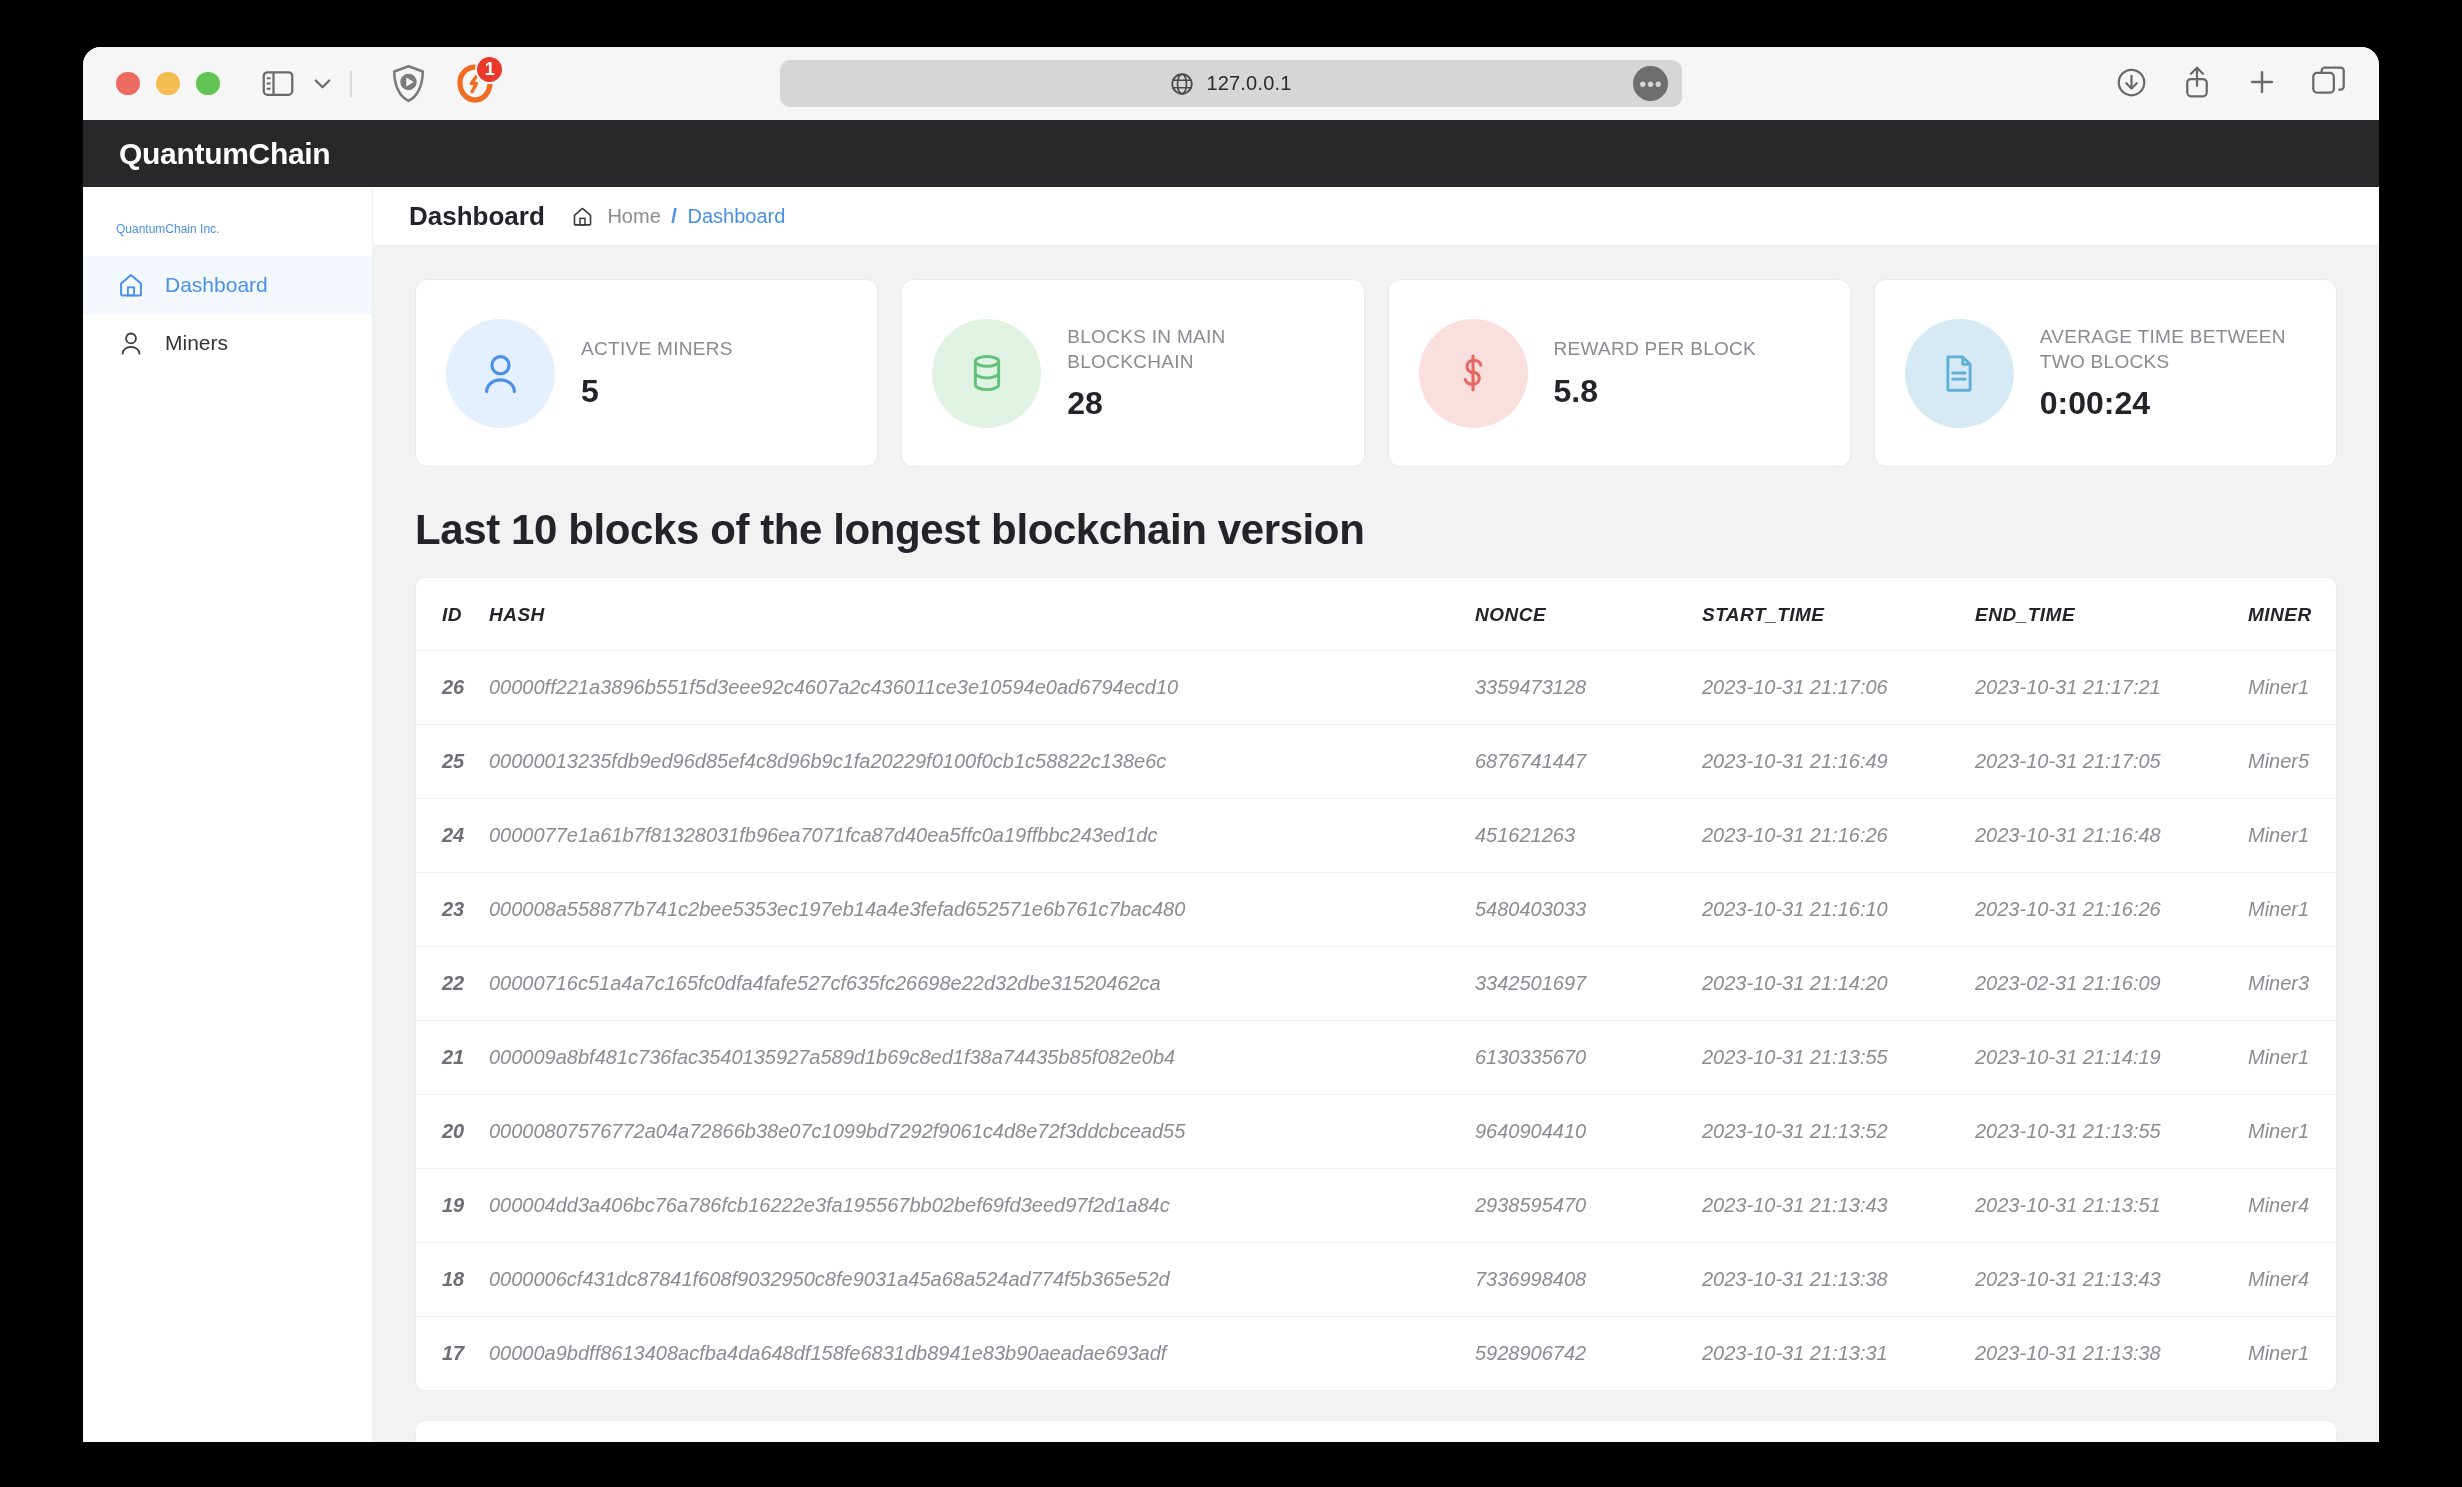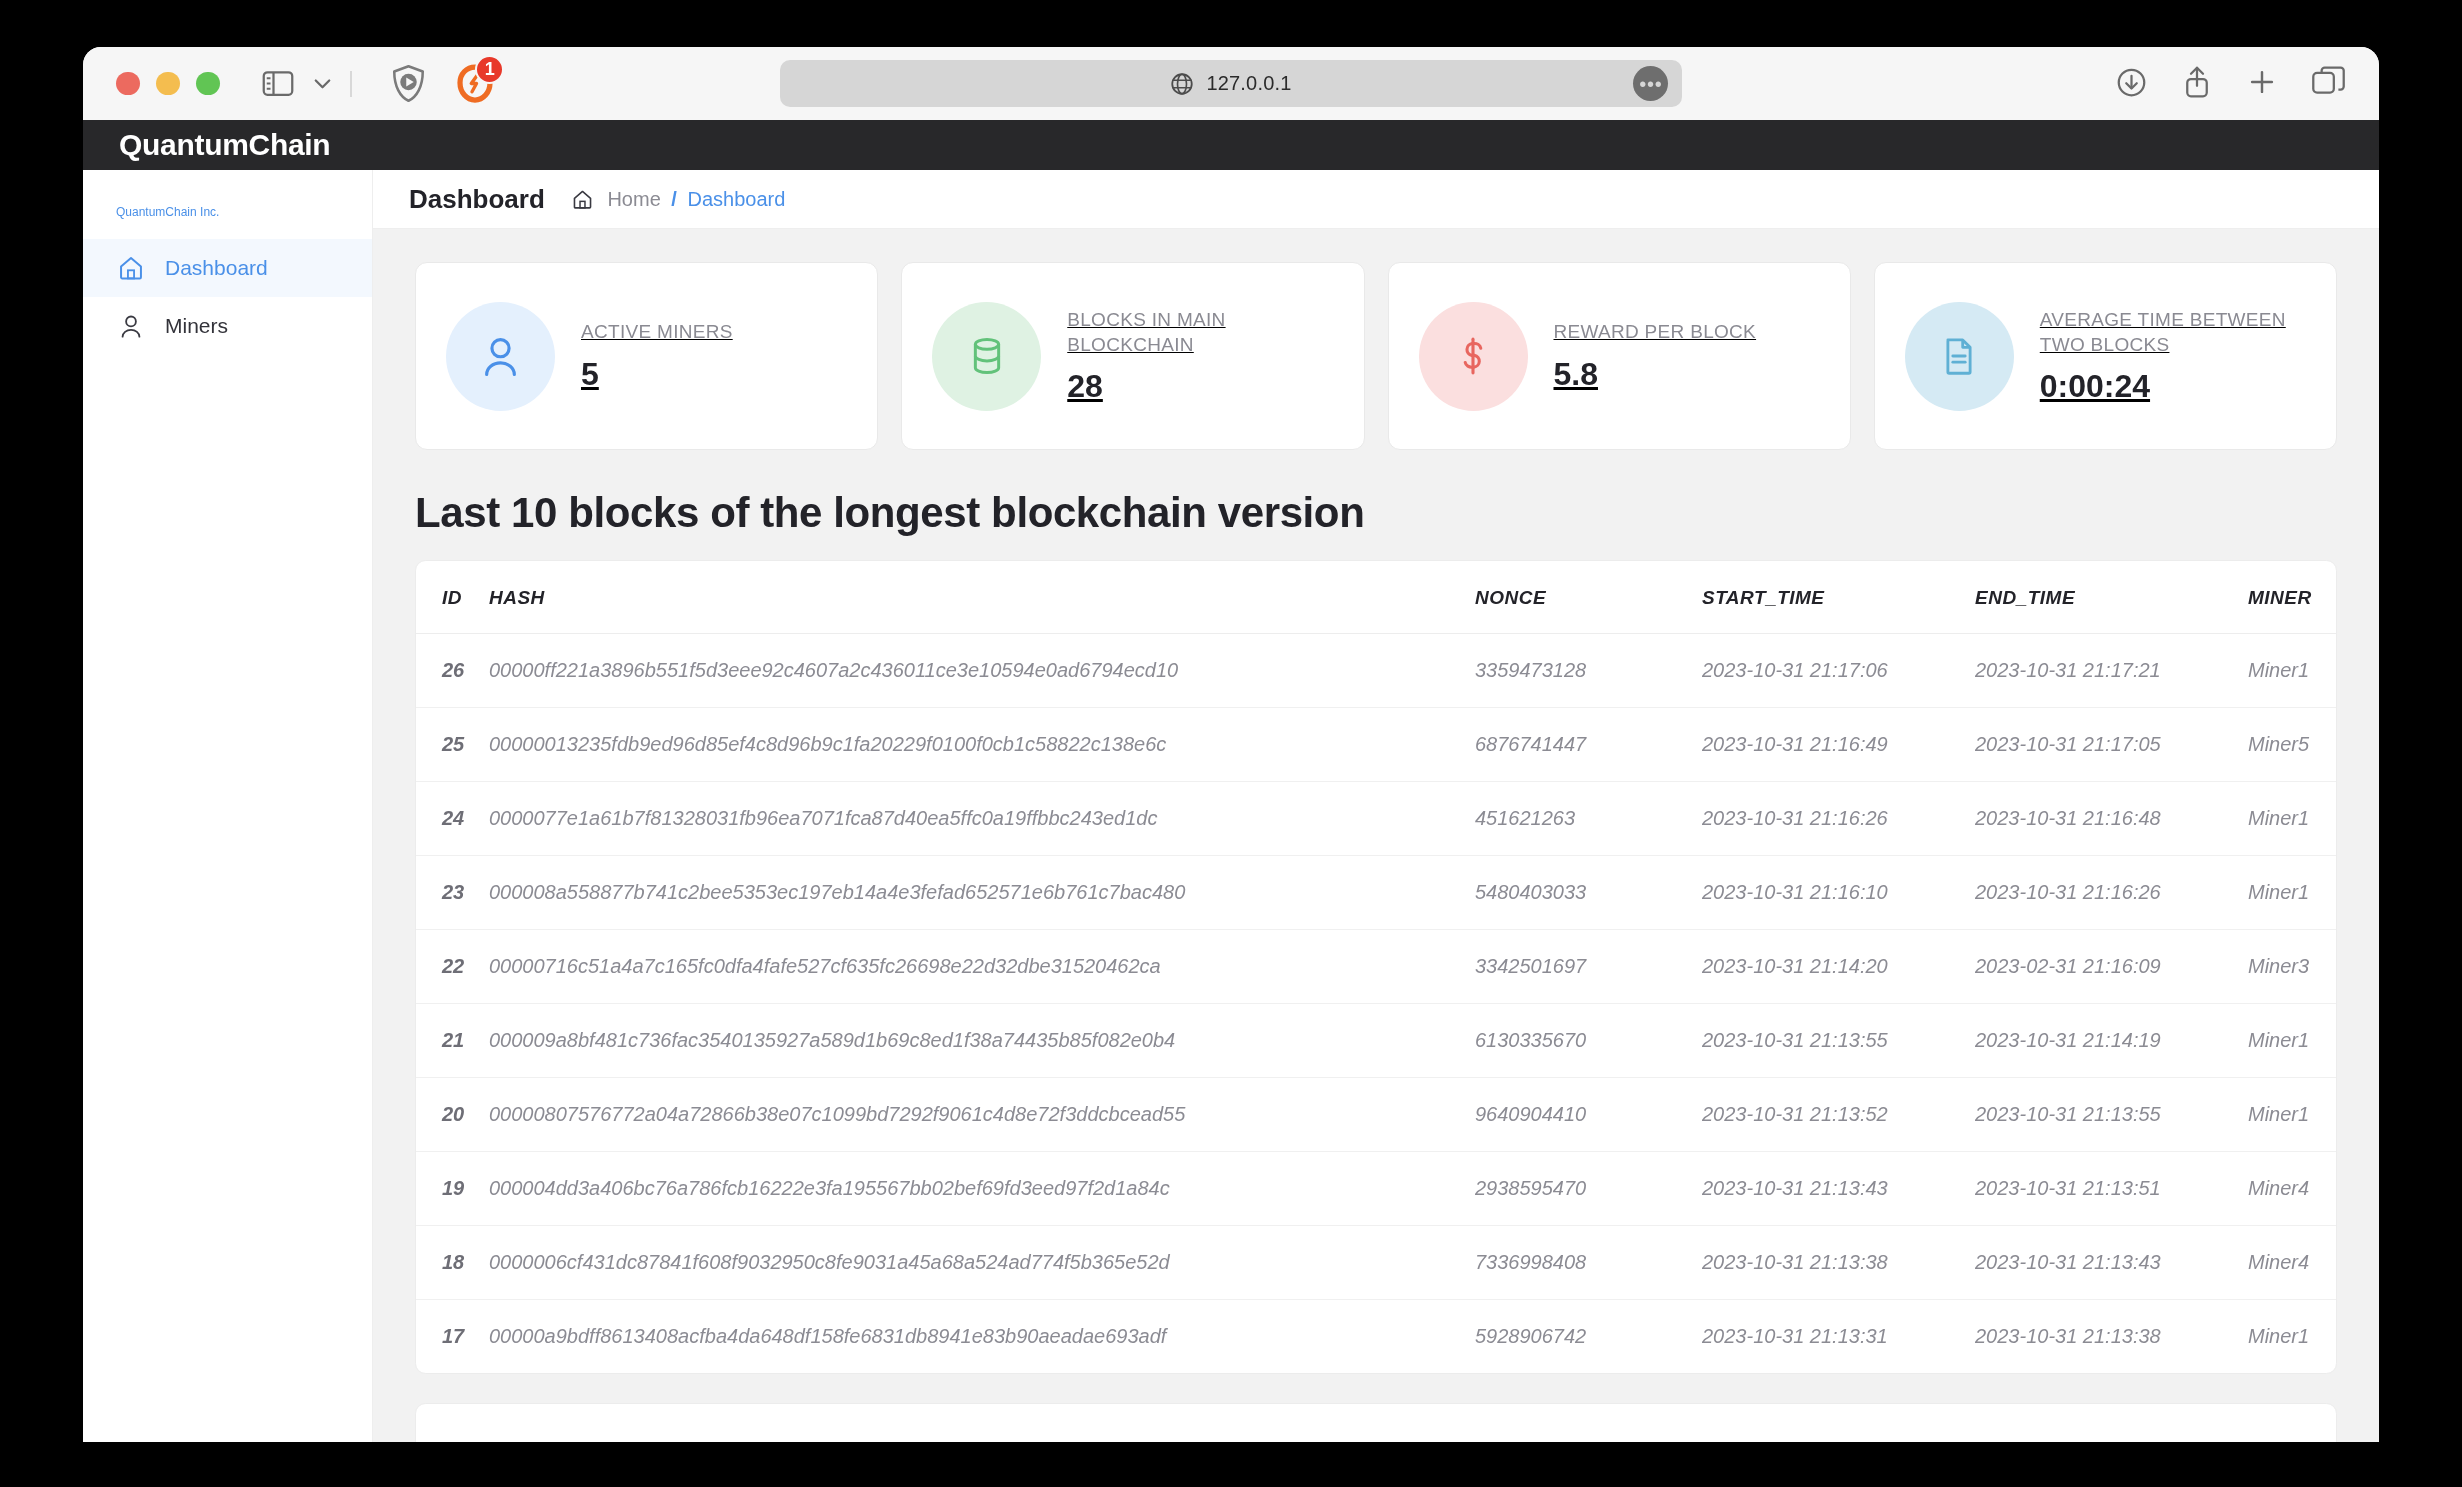--- a/index.html
+++ b/index.html
@@ -70,21 +70,21 @@
   }
 
   .tb-right {
     margin-left: auto; display: flex; align-items: center; gap: 33px;
   }
 
   
   #app { height: calc(100% - 73px); background: #fff; display: flex; flex-direction: column; }
 
   #app-header {
-    height: 50px;
+    height: 67px;
     background: #28282a;
     display: flex; align-items: center;
     padding: 0 36px;
     flex: none;
   }
   #app-header .brand {
     color: #fff; font-size: 30px; font-weight: 700; letter-spacing: -0.3px;
   }
 
   #app-body { flex: 1; display: flex; min-height: 0; }
@@ -123,21 +123,21 @@
   #breadcrumb-bar .page-title { font-size: 26px; font-weight: 700; color: #232329; }
   .crumbs { display: flex; align-items: center; gap: 10.6px; font-size: 20px; }
   .crumbs .home-ico { width: 23px; height: 23px; display: flex; align-items: center; justify-content: center; margin-right: 3px; }
   .crumbs .crumb-home { color: #8b8b93; }
   .crumbs .sep { color: #4a90e8; font-weight: 700; }
   .crumbs .crumb-current { color: #4a90e8; }
 
   #scroll-area { flex: 1; overflow: hidden; padding: 33px 42px 0; }
 
   
-  #stat-cards { display: flex; gap: 23px; text-decoration: underline; }
+  #stat-cards { display: flex; gap: 23px; }
   .stat-card {
     flex: 1;
     background: #fff;
     border: 1.5px solid #e9e9e9;
     border-radius: 12px;
     height: 188px;
     display: flex; align-items: center;
     padding: 0 30px;
     gap: 26px;
   }

